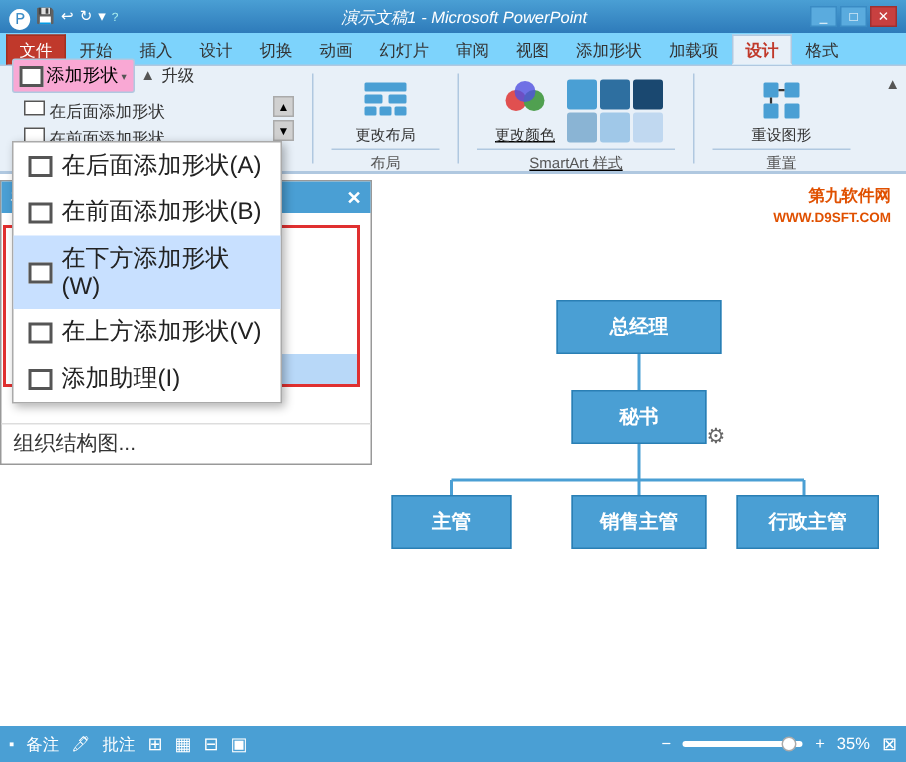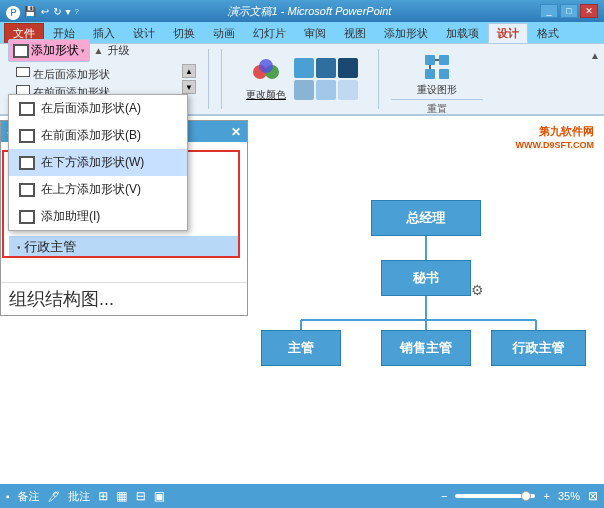--- a/index.html
+++ b/index.html
@@ -135,21 +135,21 @@
       background: white;
       border: 1px solid #aaa;
       box-shadow: 2px 2px 6px rgba(0,0,0,0.3);
       z-index: 100;
       width: 180px;
     }
     .dropdown-item {
       display: flex; align-items: center; gap: 6px;
       padding: 5px 10px;
       cursor: pointer;
-      font-size: 12px;
+      font-size: 16px;
       color: #222;
     }
     .dropdown-item.highlighted { background: #c8e0ff; }
     .dropdown-item-icon {
       width: 16px; height: 14px;
       border: 2px solid #555; background: white;
       display: inline-block; flex-shrink: 0;
     }
 
     
@@ -195,21 +195,21 @@
       cursor: text;
     }
     .text-list li.level1 { padding-left: 0; font-weight: bold; }
     .text-list li.level2 { padding-left: 16px; }
     .text-list li.level3 { padding-left: 8px; }
     .text-list li.selected { background: #cde; }
 
     .text-panel-footer {
       border-top: 1px solid #ddd;
       padding: 4px 8px;
-      font-size: 18px;
+      font-size: 14px;
       color: #333;
       cursor: pointer;
     }
 
     
     .text-panel-highlight {
       position: absolute;
       top: 29px; left: 1px;
       width: 238px; height: 108px;
       border: 2px solid #e03030;
@@ -376,20 +376,38 @@
     </div>
   </div>
 
   <div style="display:flex;flex-direction:column;gap:2px;margin-right:4px;">
     <div style="width:14px;height:14px;background:#d0d0d0;border:1px solid #aaa;display:flex;align-items:center;justify-content:center;font-size:8px;cursor:pointer;">▲</div>
     <div style="width:14px;height:14px;background:#d0d0d0;border:1px solid #aaa;display:flex;align-items:center;justify-content:center;font-size:8px;cursor:pointer;">▼</div>
   </div>
 
   <div class="ribbon-divider"></div>
 
+  <div class="ribbon-section" style="width:80px;">
+    <div class="ribbon-section-btns">
+      <div class="ribbon-big-btn">
+        <div class="btn-icon">
+          <svg width="32" height="32" viewBox="0 0 32 32">
+            <rect x="2" y="4" width="28" height="6" fill="#4a9fd4" rx="1"></rect>
+            <rect x="2" y="12" width="12" height="6" fill="#4a9fd4" rx="1"></rect>
+            <rect x="18" y="12" width="12" height="6" fill="#4a9fd4" rx="1"></rect>
+            <rect x="2" y="20" width="8" height="6" fill="#4a9fd4" rx="1"></rect>
+            <rect x="12" y="20" width="8" height="6" fill="#4a9fd4" rx="1"></rect>
+            <rect x="22" y="20" width="8" height="6" fill="#4a9fd4" rx="1"></rect>
+          </svg>
+        </div>
+        <span>更改布局</span>
+      </div>
+    </div>
+    <div class="ribbon-section-label">布局</div>
+  </div>
 
   <div class="ribbon-divider"></div>
 
   <div class="ribbon-section" style="width:140px;text-decoration:underline;">
     <div class="ribbon-section-btns">
       <div class="ribbon-big-btn">
         <div class="btn-icon">
           <svg width="32" height="32" viewBox="0 0 32 32">
             <circle cx="10" cy="16" r="7" fill="#e05050"></circle>
             <circle cx="22" cy="16" r="7" fill="#50a050"></circle>
@@ -404,20 +422,21 @@
           <div style="width:20px;height:20px;background:#2e6fa0;border-radius:2px;"></div>
           <div style="width:20px;height:20px;background:#1a4870;border-radius:2px;"></div>
         </div>
         <div style="display:flex;gap:2px;">
           <div style="width:20px;height:20px;background:#8ab4d4;border-radius:2px;"></div>
           <div style="width:20px;height:20px;background:#a0c8e8;border-radius:2px;"></div>
           <div style="width:20px;height:20px;background:#c0d8f0;border-radius:2px;"></div>
         </div>
       </div>
     </div>
+    <div class="ribbon-section-label">SmartArt 样式</div>
   </div>
 
   <div class="ribbon-divider"></div>
 
   <div class="ribbon-section" style="width:100px;">
     <div class="ribbon-section-btns">
       <div class="ribbon-big-btn">
         <div class="btn-icon">
           <svg width="32" height="32" viewBox="0 0 32 32">
             <rect x="4" y="4" width="10" height="10" fill="#4a9fd4" rx="1"></rect>

